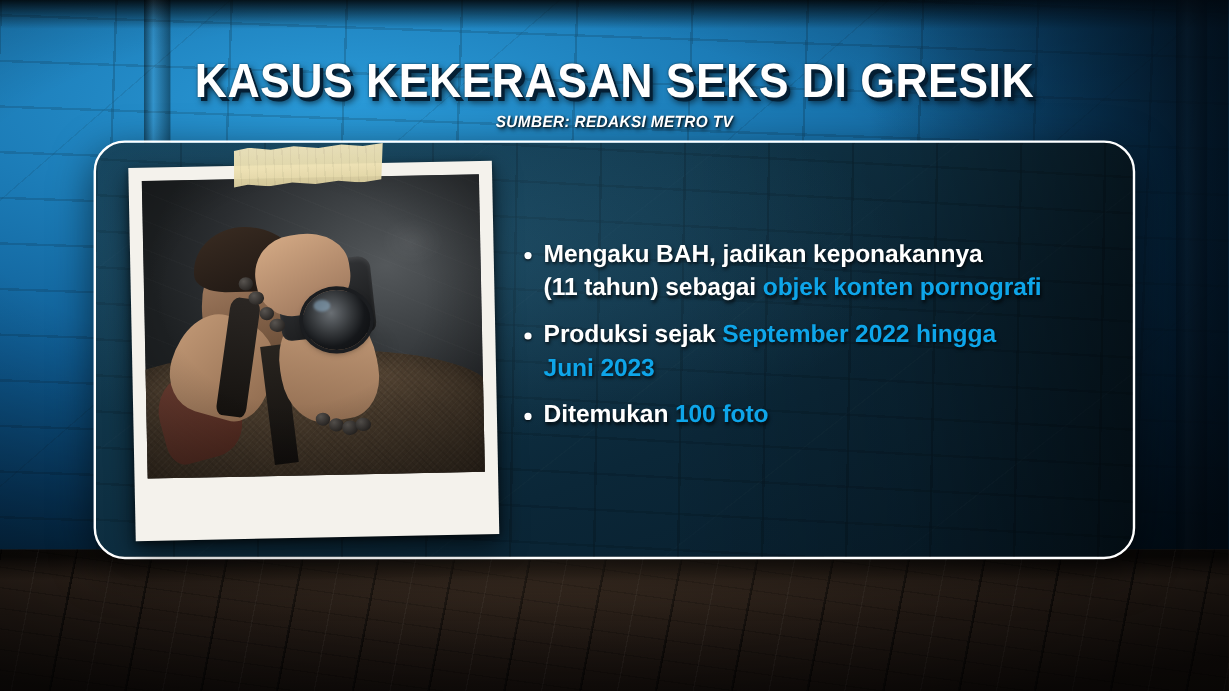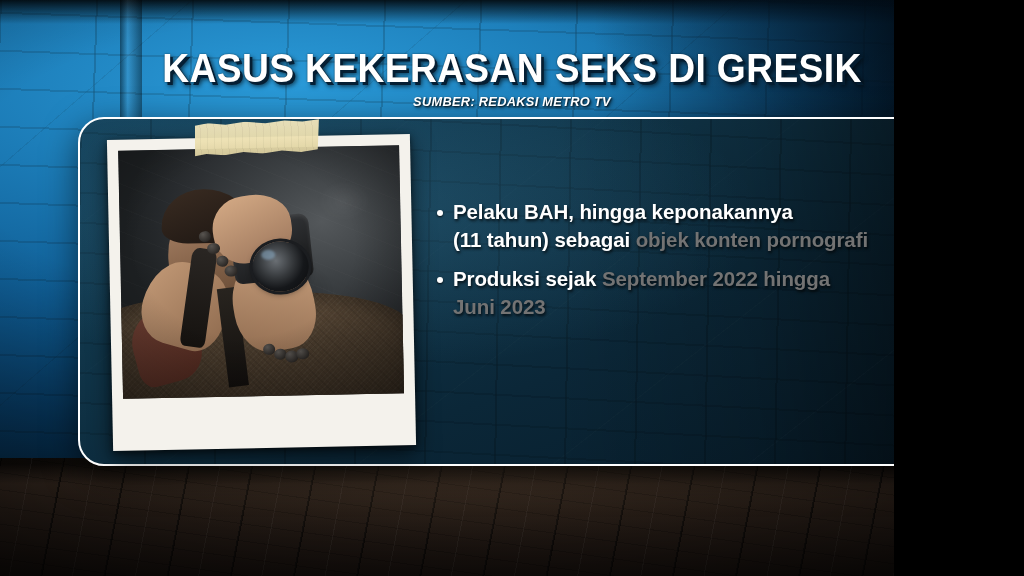--- a/index.html
+++ b/index.html
@@ -1,21 +1,21 @@
 <!DOCTYPE html>
 <html><head>
 <meta charset="utf-8">
 <title>Kasus Kekerasan Seks di Gresik</title>
 <style>
   * { margin:0; padding:0; box-sizing:border-box; }
   html,body { width:1024px; height:576px; overflow:hidden; background:#000; }
 
   .stage{
     position:relative;
-    width:894px; height:576px;
+    width:1024px; height:576px;
     font-family:"Liberation Sans", sans-serif;
     overflow:hidden;
   }
 
   
   .wall{
     position:absolute; left:0; top:0; width:1024px; height:470px;
     background:
       linear-gradient(180deg, rgba(0,0,0,.85) 0px, rgba(0,0,0,.55) 8px, rgba(0,0,0,0) 24px),
       radial-gradient(120% 90% at 28% 18%, #2a9ad8 0%, #1b7ab5 28%, #0f5c93 55%, #08406c 80%, #052c4c 100%),
@@ -290,21 +290,21 @@
     background:#ffffff;
     margin:12px 10px 0 0;
     box-shadow:0 1px 2px rgba(0,0,0,.8);
   }
   .bullet-text{
     font-size:20.5px; line-height:28px;
     font-weight:bold; color:#ffffff;
     letter-spacing:-.1px;
     text-shadow:1px 2px 3px rgba(0,0,0,.75);
   }
-  .hl{ color:#737373; }
+  .hl{ color:#0ea5e9; }
 </style>
 </head>
 <body>
 
 <div class="stage">
 
   <div class="wall"></div>
   <div class="wall-tex"></div>
   <div class="wall-tex2"></div>
   <div class="wall-pillar p1"></div>
@@ -355,21 +355,25 @@
     </div>
   </div>
 
   <div class="tape">
     <div class="tape-line"></div>
   </div>
 
   <div class="bullets">
       <div class="bullet-row">
         <div class="bullet-dot"></div>
-        <div class="bullet-text"><span>Pelaku BAH, hingga keponakannya</span><br><span>(11 tahun) sebagai </span><span class="hl">objek konten pornografi</span></div>
+        <div class="bullet-text"><span>Mengaku BAH, jadikan keponakannya</span><br><span>(11 tahun) sebagai </span><span class="hl">objek konten pornografi</span></div>
       </div>
       <div class="bullet-row">
         <div class="bullet-dot"></div>
         <div class="bullet-text"><span>Produksi sejak </span><span class="hl">September 2022 hingga</span><br><span class="hl">Juni 2023</span></div>
       </div>
+      <div class="bullet-row">
+        <div class="bullet-dot"></div>
+        <div class="bullet-text"><span>Ditemukan </span><span class="hl">100 foto</span></div>
+      </div>
     </div>
 
 </div>
 
 </body></html>

